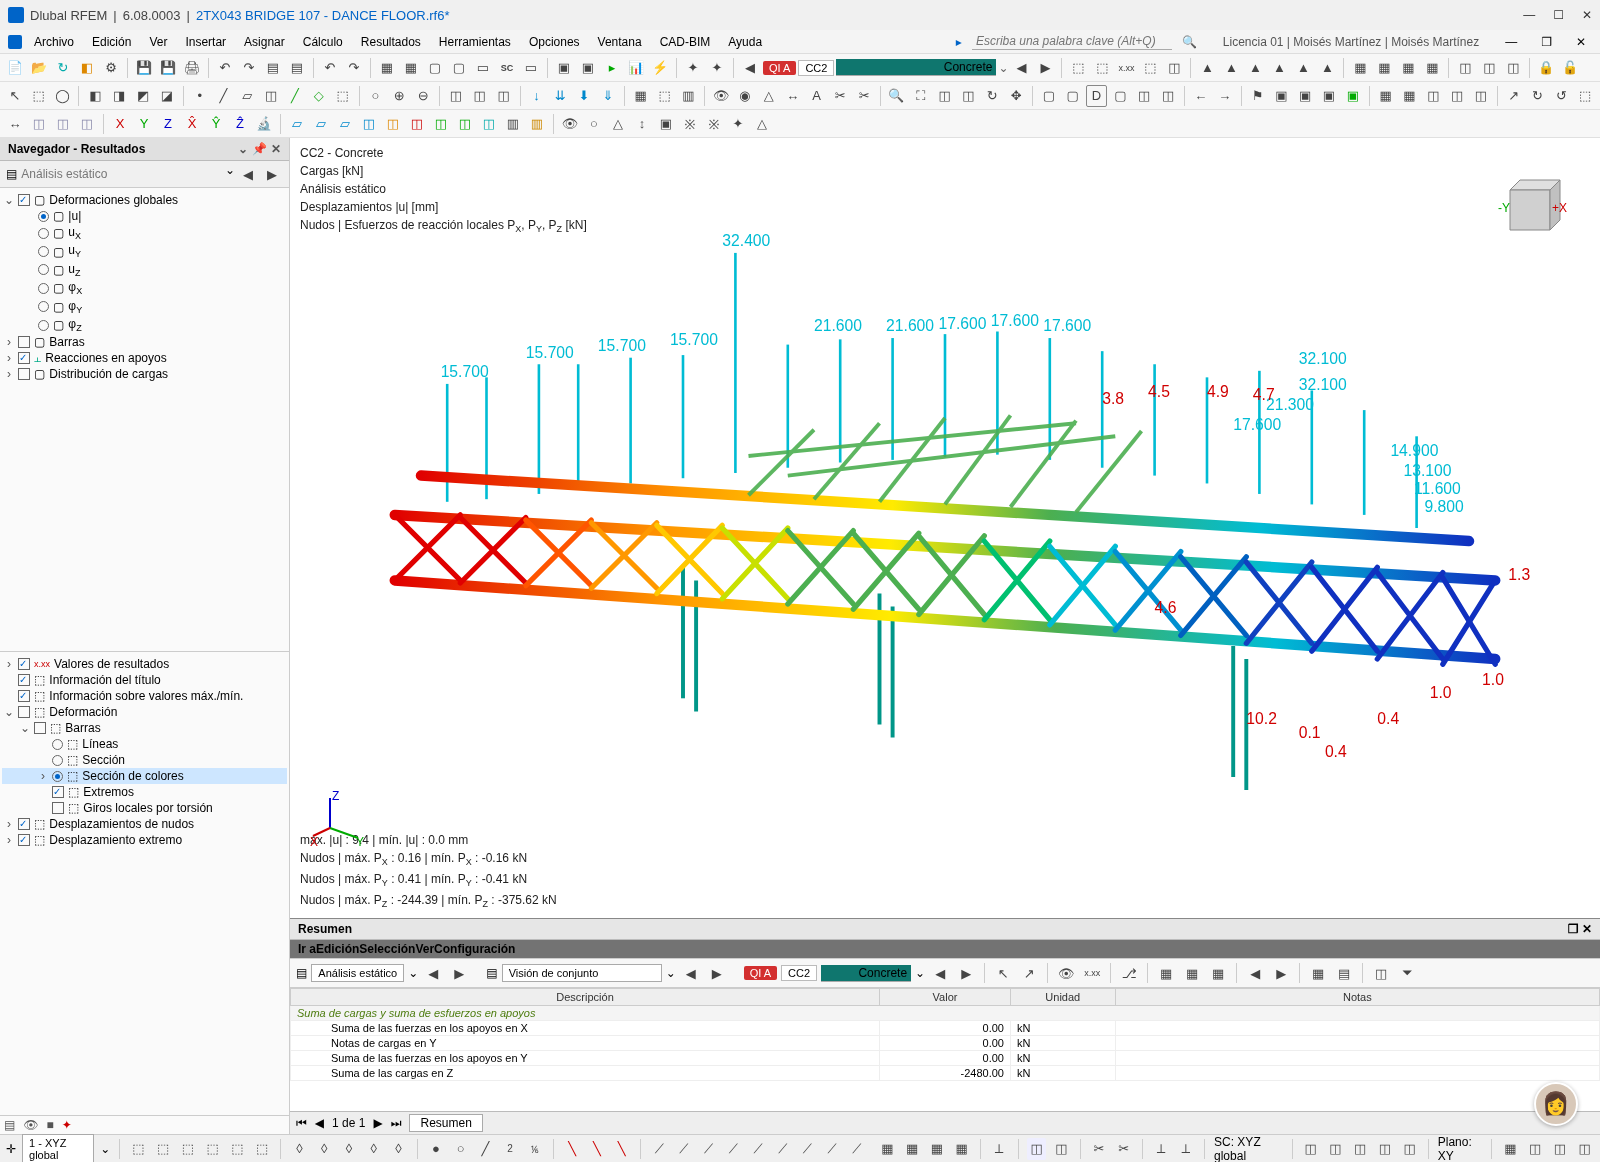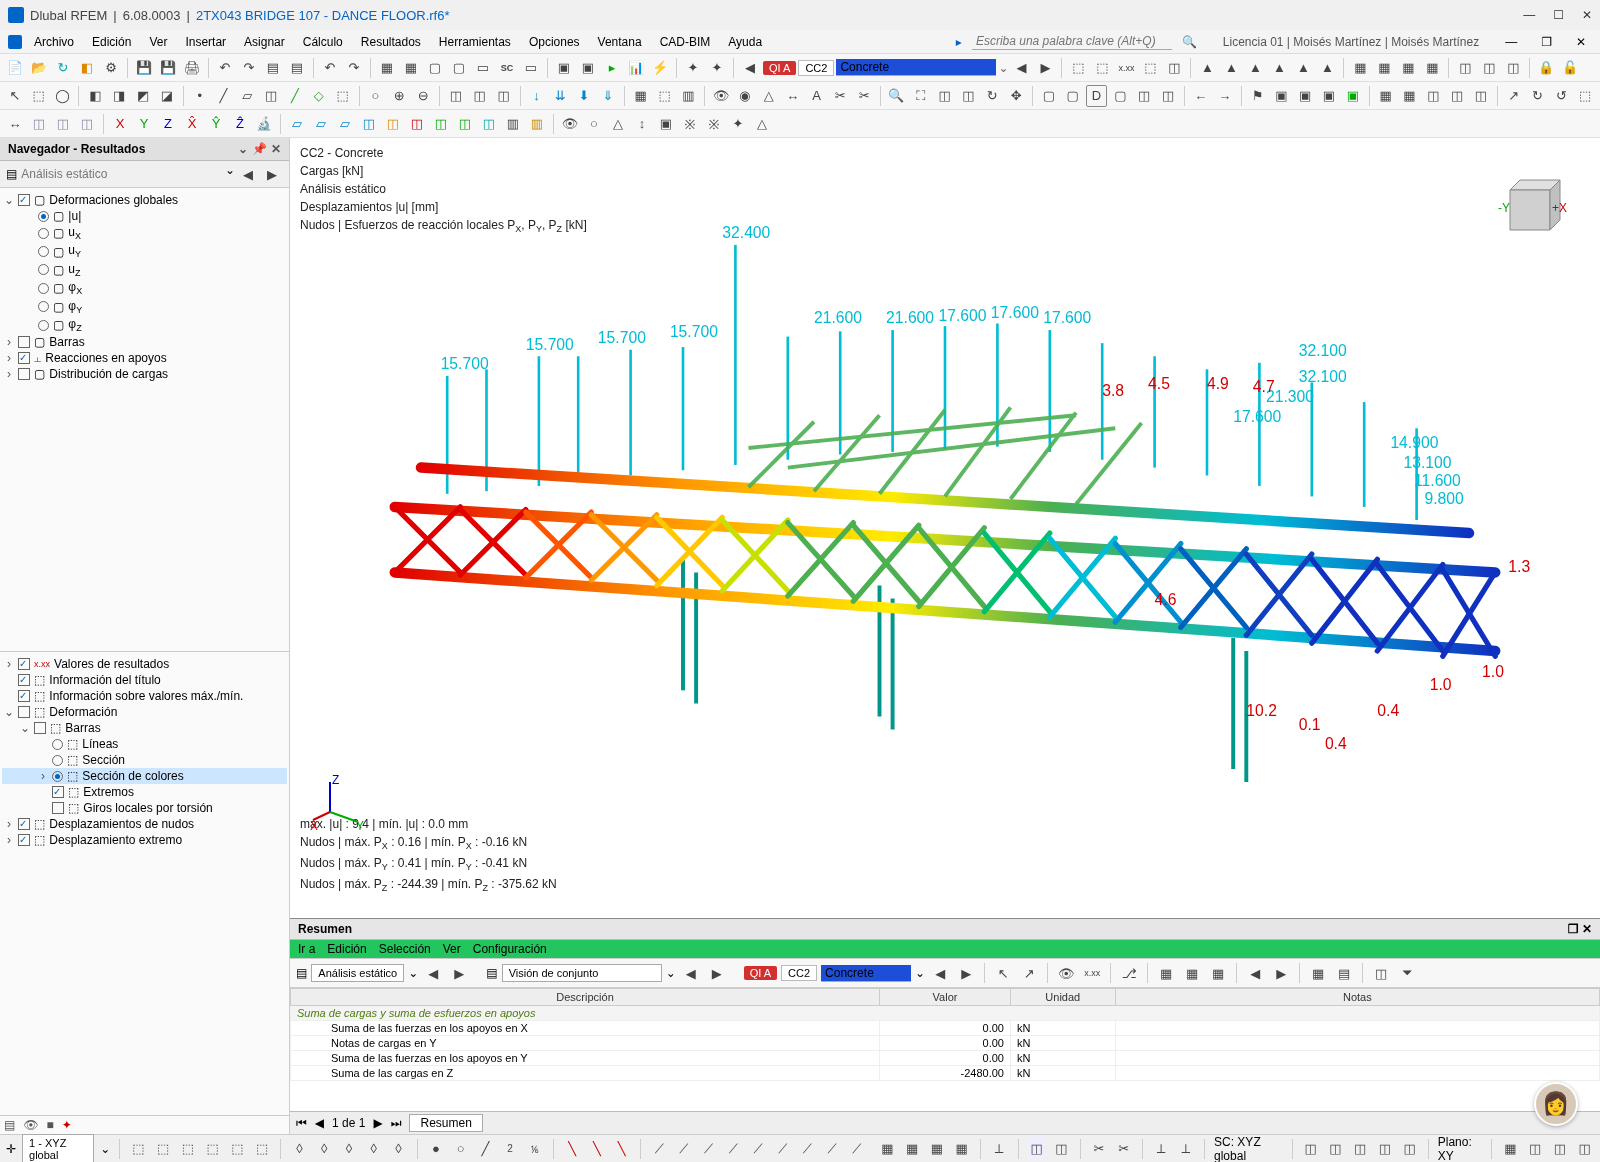--- a/index.html
+++ b/index.html
@@ -11,21 +11,21 @@
 .menubar { height: 24px; background: #f4f4f4; display: flex; align-items: center; padding: 0 8px; gap: 6px; border-bottom: 1px solid #ddd; }
 .menubar span { padding: 2px 6px; }
 .keyword-box { margin-left: auto; display: flex; align-items: center; gap: 4px; color: #888; }
 .keyword-input { width: 200px; border: none; border-bottom: 1px solid #aaa; font-style: italic; color: #a16207; padding: 1px 4px; background: transparent; }
 .license-text { margin-left: 8px; color: #555; white-space: nowrap; }
 .toolbar { height: 28px; background: #f7f7f7; border-bottom: 1px solid #e0e0e0; display: flex; align-items: center; padding: 0 4px; gap: 2px; }
 .tb-btn { width: 22px; height: 22px; display: flex; align-items: center; justify-content: center; border: 1px solid transparent; border-radius: 2px; font-size: 13px; color: #444; }
 .tb-sep { width: 1px; height: 20px; background: #ccc; margin: 0 3px; }
 .qi-badge { background: #d32f2f; color: #fff; padding: 1px 6px; border-radius: 2px; font-size: 11px; }
 .cc-label { border: 1px solid #bbb; padding: 1px 6px; background: #fff; font-size: 11px; }
-.concrete-dd { border: none; border-bottom: 1px solid #aaa; width: 160px; padding: 1px 4px; font-size: 12px; background: #1d4ed8; }
+.concrete-dd { border: none; border-bottom: 1px solid #aaa; width: 160px; padding: 1px 4px; font-size: 12px; background: #0f766e; text-align: right; }
 .main-area { flex: 1; display: flex; overflow: hidden; }
 .sidebar { width: 290px; background: #fafafa; border-right: 1px solid #ccc; display: flex; flex-direction: column; }
 .side-header { background: #e0e0e0; padding: 4px 8px; font-weight: bold; display: flex; align-items: center; justify-content: space-between; border-bottom: 1px solid #bbb; }
 .side-tools { display: flex; gap: 4px; color: #555; }
 .side-sub { background: #f0f0f0; border-bottom: 1px solid #ccc; display: flex; align-items: center; padding: 2px 6px; }
 .side-dd { border: none; background: transparent; color: #777; width: 180px; }
 .tree { flex: 1; overflow-y: auto; padding: 4px 2px; }
 .tree-row { display: flex; align-items: center; gap: 4px; padding: 1px 2px; white-space: nowrap; }
 .tree-row.selected { background: #cde6ff; }
 .indent1 { padding-left: 18px; }
@@ -35,23 +35,23 @@
 .radio { width: 11px; height: 11px; border: 1px solid #666; border-radius: 50%; display: inline-flex; align-items: center; justify-content: center; }
 .radio.checked::after { content: ""; width: 5px; height: 5px; background: #0064c8; border-radius: 50%; }
 .caret { color: #555; width: 10px; display: inline-block; text-align: center; }
 .tree-bottom { border-top: 1px solid #ccc; padding: 2px 4px; display: flex; gap: 8px; color: #555; }
 .viewport { flex: 1; position: relative; background: #fff; display: flex; flex-direction: column; }
 .vp-info { position: absolute; top: 6px; left: 10px; font-size: 13px; color: #222; line-height: 1.5; z-index: 2; }
 .vp-info-bottom { position: absolute; bottom: 6px; left: 10px; font-size: 13px; color: #222; line-height: 1.5; z-index: 2; }
 .cube { position: absolute; top: 30px; right: 30px; width: 80px; height: 80px; z-index: 2; }
 .axis-widget { position: absolute; bottom: 70px; left: 20px; z-index: 2; font-size: 11px; }
 .structure-svg { position: absolute; top: 0; left: 0; width: 100%; height: 100%; }
-.summary-panel { border-top: 1px solid #888; background: #f5f5f5; display: flex; flex-direction: column; height: 216px; margin-top: 16px; }
+.summary-panel { border-top: 1px solid #888; background: #f5f5f5; display: flex; flex-direction: column; height: 216px; }
 .sum-header { background: #e6e6e6; padding: 3px 8px; font-weight: bold; display: flex; justify-content: space-between; border-bottom: 1px solid #bbb; }
-.sum-menu { background: #22c55e; padding: 2px 8px; display: flex; gap: 12px; border-bottom: 1px solid #ccc; }
+.sum-menu { background: #737373; padding: 2px 8px; display: flex; border-bottom: 1px solid #ccc; font-weight: bold; }
 .sum-toolbar { background: #f7f7f7; padding: 3px 6px; display: flex; align-items: center; gap: 4px; border-bottom: 1px solid #ccc; }
 .sum-dd { border: 1px solid #aaa; padding: 2px 6px; background: #fff; font-size: 11px; }
 .sum-table { flex: 1; overflow: auto; background: #fff; }
 .sum-table table { width: 100%; border-collapse: collapse; }
 .sum-table th { background: #eee; border: 1px solid #ccc; padding: 2px 6px; font-weight: normal; color: #333; font-size: 11px; }
 .sum-table td { border: 1px solid #eee; padding: 1px 6px; font-size: 11px; }
 .sum-table td.num { text-align: right; }
 .sum-group { background: #f4f4f4; font-style: italic; color: #4d7c0f; }
 .sum-footer { background: #eee; border-top: 1px solid #bbb; padding: 2px 6px; display: flex; align-items: center; gap: 8px; font-size: 11px; }
 .statusbar { height: 28px; background: #f0f0f0; border-top: 1px solid #ccc; display: flex; align-items: center; padding: 0 6px; gap: 6px; }

